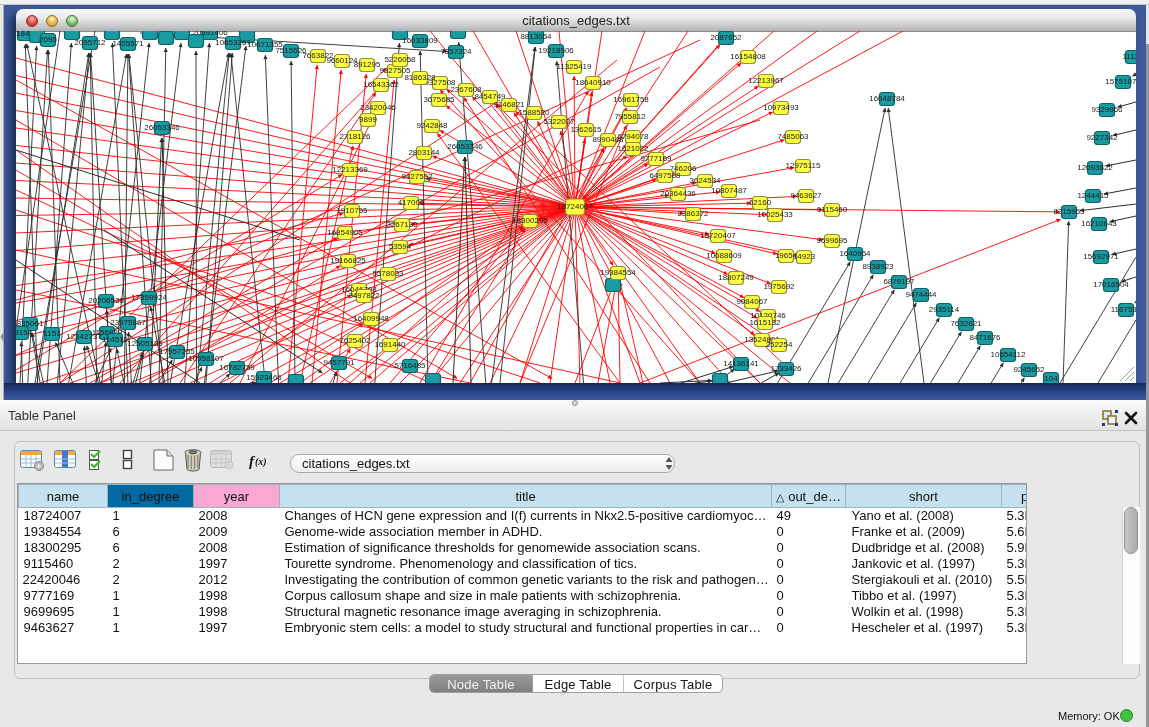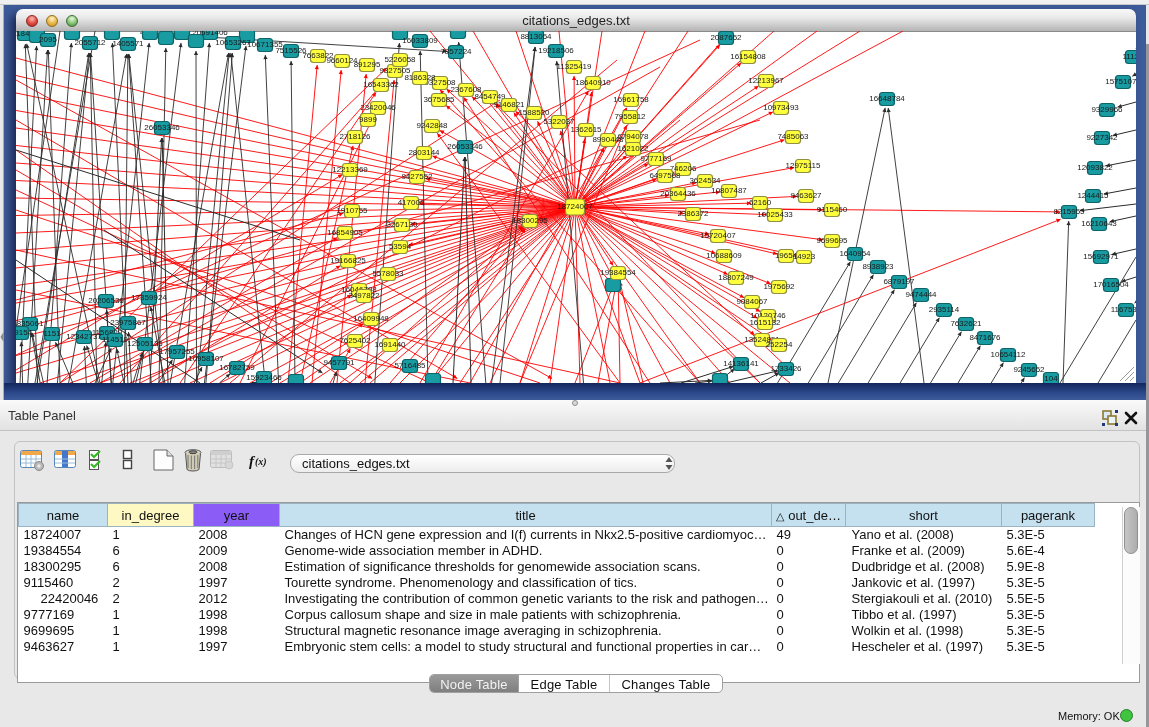--- a/index.html
+++ b/index.html
@@ -802,36 +802,36 @@
     <text x="235" y="16" font-size="10" font-style="italic" font-weight="bold" font-family="Liberation Serif,serif" fill="#111">(x)</text>
 </svg>
 
 <div class="abs" style="left:290px;top:454px;width:385px;height:19px;border:1px solid #a9a9a9;border-radius:9px;background:linear-gradient(#ffffff,#ededed);"></div>
 <div class="abs" style="left:302px;top:454px;height:19px;line-height:19px;font-size:13px;color:#111">citations_edges.txt</div>
 <svg class="abs" style="left:664px;top:456px" width="10" height="15">
     <path d="M5 1 L8.5 6 H1.5 Z" fill="#555"></path>
     <path d="M5 14 L8.5 9 H1.5 Z" fill="#555"></path>
   </svg>
 
-<div class="abs" style="left:17px;top:502px;width:1123px;height:181px;background:#fff;border:1px solid #9a9a9a;overflow:hidden">
+<div class="abs" style="left:17px;top:483px;width:1010px;height:181px;background:#fff;border:1px solid #9a9a9a;overflow:hidden">
   <table style="border-collapse:collapse;font-size:13px;color:#111;table-layout:fixed;width:1076px">
   <colgroup>
         <col style="width:89px">
         <col style="width:86px">
         <col style="width:86px">
         <col style="width:492px">
         <col style="width:74px">
         <col style="width:156px">
         <col style="width:93px">
       </colgroup>
   <thead>
         <tr style="height:23px">
   <th style="background:#c5e0ee;border:1px solid #9ab4c4;font-weight:normal">name</th>
-  <th style="background:#fef9c3;border:1px solid #9ab4c4;font-weight:normal">in_degree</th>
-  <th style="background:#8b5cf6;border:1px solid #9ab4c4;font-weight:normal">year</th>
+  <th style="background:#0369a1;border:1px solid #9ab4c4;font-weight:normal">in_degree</th>
+  <th style="background:#f9a8d4;border:1px solid #9ab4c4;font-weight:normal">year</th>
   <th style="background:#c5e0ee;border:1px solid #9ab4c4;font-weight:normal">title</th>
   <th style="background:#c5e0ee;border:1px solid #9ab4c4;font-weight:normal"><span style="font-size:11px">△</span> out_de…</th>
   <th style="background:#c5e0ee;border:1px solid #9ab4c4;font-weight:normal">short</th>
   <th style="background:#c5e0ee;border:1px solid #9ab4c4;font-weight:normal">pagerank</th>
   </tr>
       </thead>
   <tbody>
 <tr style="height:16px">
           <td style="padding-left:5px">18724007</td>
           <td style="padding-left:5px">1</td>
@@ -862,21 +862,21 @@
 <tr style="height:16px">
           <td style="padding-left:5px">9115460</td>
           <td style="padding-left:5px">2</td>
           <td style="padding-left:5px">1997</td>
           <td style="padding-left:5px;white-space:nowrap;overflow:hidden">Tourette syndrome. Phenomenology and classification of tics.</td>
           <td style="padding-left:5px">0</td>
           <td style="padding-left:6px;white-space:nowrap">Jankovic et al. (1997)</td>
           <td style="padding-left:5px">5.3E-5</td>
         </tr>
 <tr style="height:16px">
-          <td style="padding-left:22px">22420046</td>
+          <td style="padding-left:4px">22420046</td>
           <td style="padding-left:5px">2</td>
           <td style="padding-left:5px">2012</td>
           <td style="padding-left:5px;white-space:nowrap;overflow:hidden">Investigating the contribution of common genetic variants to the risk and pathogen…</td>
           <td style="padding-left:5px">0</td>
           <td style="padding-left:6px;white-space:nowrap">Stergiakouli et al. (2010)</td>
           <td style="padding-left:5px">5.5E-5</td>
         </tr>
 <tr style="height:16px">
           <td style="padding-left:5px">9777169</td>
           <td style="padding-left:5px">1</td>
@@ -905,19 +905,19 @@
           <td style="padding-left:5px">5.3E-5</td>
         </tr>
 </tbody>
     </table>
 </div>
 
 <div class="abs" style="left:1122px;top:507px;width:18px;height:157px;background:#fcfcfc;border-left:1px solid #d0d0d0"></div>
 <div class="abs" style="left:1124px;top:507px;width:14px;height:47px;background:linear-gradient(90deg,#c6c6c6,#adadad);border:1px solid #909090;border-radius:7px"></div>
 
 <div class="abs" style="left:429px;top:674px;width:294px;height:19px;border:1px solid #a0a0a0;border-radius:5px;background:#fff;display:flex;font-size:13px;overflow:hidden;letter-spacing:0.2px">
- <div style="width:89px;background:linear-gradient(#9a9a9a,#7f7f7f);color:#f2f2f2;text-align:center;line-height:19px;border-right:1px solid #a0a0a0">Node Table</div>
+ <div style="width:103px;background:linear-gradient(#9a9a9a,#7f7f7f);color:#f2f2f2;text-align:center;line-height:19px;border-right:1px solid #a0a0a0">Node Table</div>
  <div style="width:91px;color:#111;text-align:center;line-height:19px;border-right:1px solid #c4c4c4">Edge Table</div>
- <div style="flex:1;color:#111;text-align:center;line-height:19px">Changes Table</div>
+ <div style="flex:1;color:#111;text-align:center;line-height:19px">Corpus Table</div>
 </div>
 
 <div class="abs" style="left:1058px;top:710px;font-size:11px;color:#111">Memory: OK</div>
 <div class="abs" style="left:1120px;top:709px;width:13px;height:13px;border-radius:50%;background:#3ec43e;border:1.5px solid #2a7b2a"></div>
 
 </body></html>

